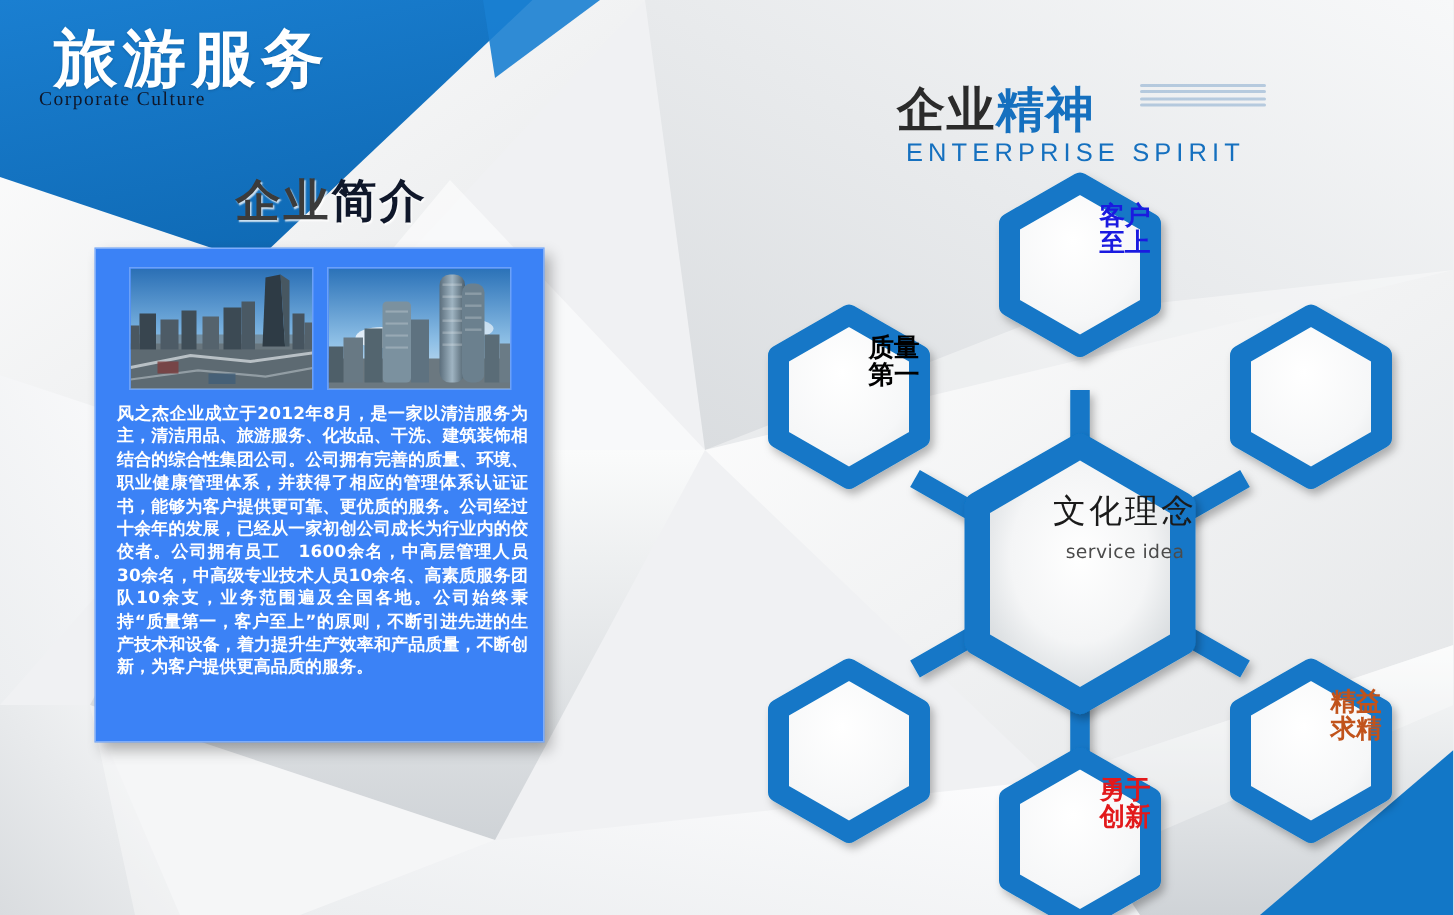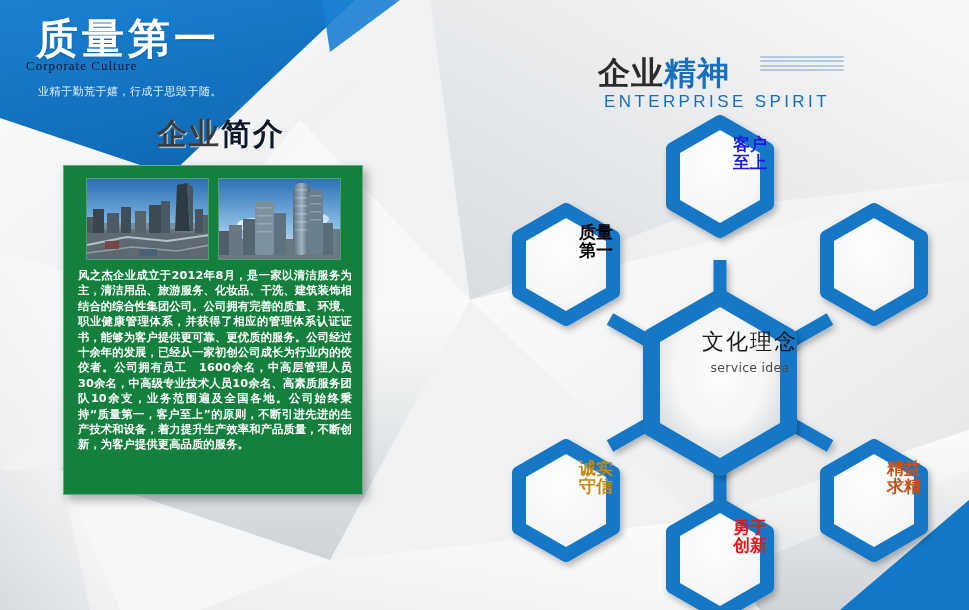--- a/index.html
+++ b/index.html
@@ -42,21 +42,21 @@
     font-size:30px;font-weight:700;letter-spacing:2px;
     font-family:"DejaVu Sans","Liberation Sans",sans-serif;
     text-shadow:1px 1px 1px rgba(255,255,255,.8);
   }
   .intro-head .dk{color:#3b3b3b;}
   .intro-head .bl{color:#0f172a;}
 
   
   .card{
     position:absolute;left:63px;top:165px;width:300px;height:330px;
-    background:#15803d;
+    background:#3b82f6;
     box-shadow:4px 5px 9px rgba(0,0,0,.30);
     border:1px solid rgba(255,255,255,.35);
     box-sizing:border-box;
   }
   .photos{
     position:absolute;left:22px;top:12px;width:256px;height:82px;
     display:flex;gap:9px;
   }
   .photo{width:123px;height:82px;border:1px solid rgba(255,255,255,.25);box-sizing:border-box;overflow:hidden;}
   .card-body{
@@ -143,23 +143,22 @@
 
     <polygon points="0,0 355,0 170,175 0,118" fill="url(#gblue)"></polygon>
 
     <polygon points="322,0 400,0 330,52" fill="#1a7fd1" opacity=".9"></polygon>
 
     <polygon points="969,500 969,610 840,610" fill="#1277c7"></polygon>
   </svg>
 
   <div class="banner">
     <div class="banner-txt">
-      <div class="cc-title">质量第一</div>
+      <div class="cc-title">旅游服务</div>
       <div class="cc-sub">Corporate Culture</div>
-      <div class="cc-motto">业精于勤荒于嬉，行成于思毁于随。</div>
     </div>
   </div>
 
   <div class="intro-head">
     <span class="dk">企业</span><span class="bl">简介</span>
   </div>
 
   <div class="card">
     <div class="photos">
 
@@ -316,24 +315,20 @@
   <div class="hx-label hx-ring" style="left:844px;top:459px;width:120px;color:#c1531b;">
     <span>精益</span>
     <span>求精</span>
   </div>
 
   <div class="hx-label hx-ring" style="left:690px;top:518px;width:120px;color:#e2191b;">
     <span>勇于</span>
     <span>创新</span>
   </div>
 
-  <div class="hx-label hx-ring" style="left:536px;top:459px;width:120px;color:#c08a16;">
-    <span>诚实</span>
-    <span>守信</span>
-  </div>
 
   <div class="hx-label hx-ring" style="left:536px;top:223px;width:120px;color:#000000;">
     <span>质量</span>
     <span>第一</span>
   </div>
 
   <div class="hx-label" style="left:660px;top:330px;width:180px;">
     <span class="center-cn">文化理念</span>
     <span class="center-en">service idea</span>
   </div>

